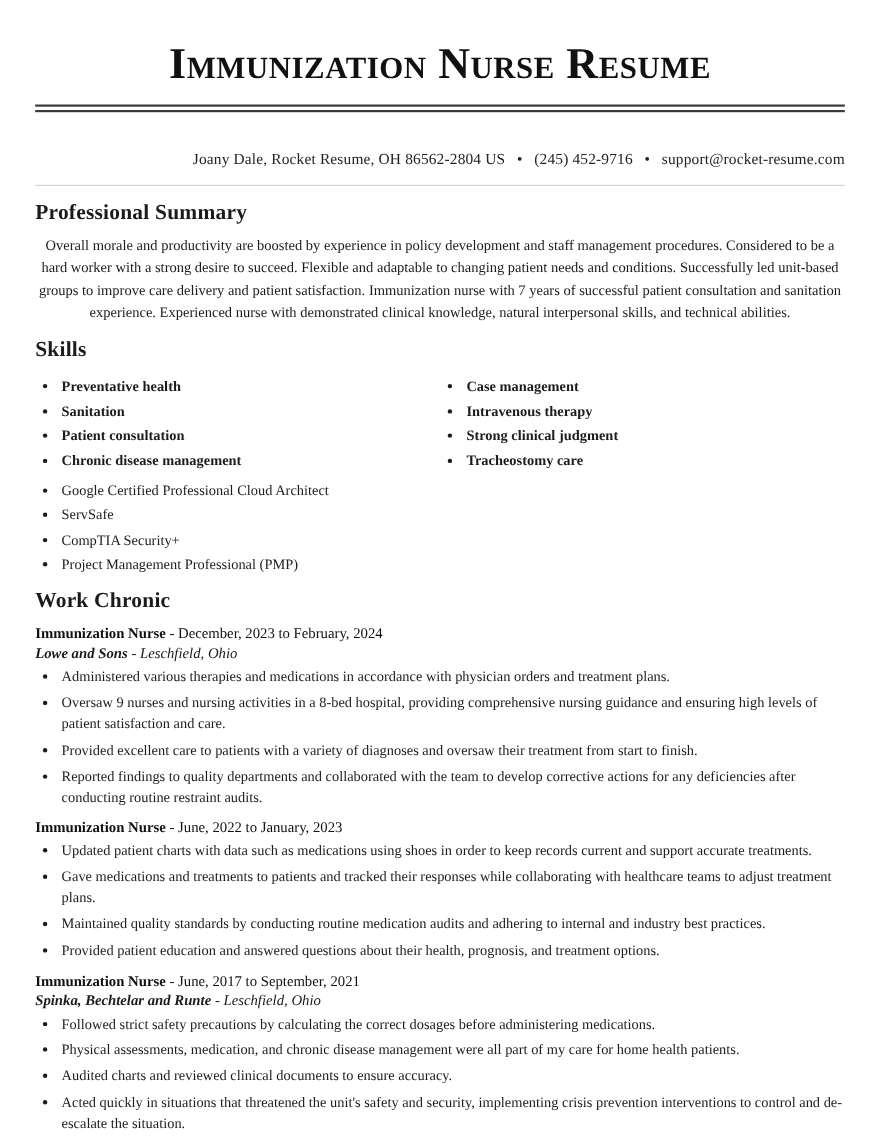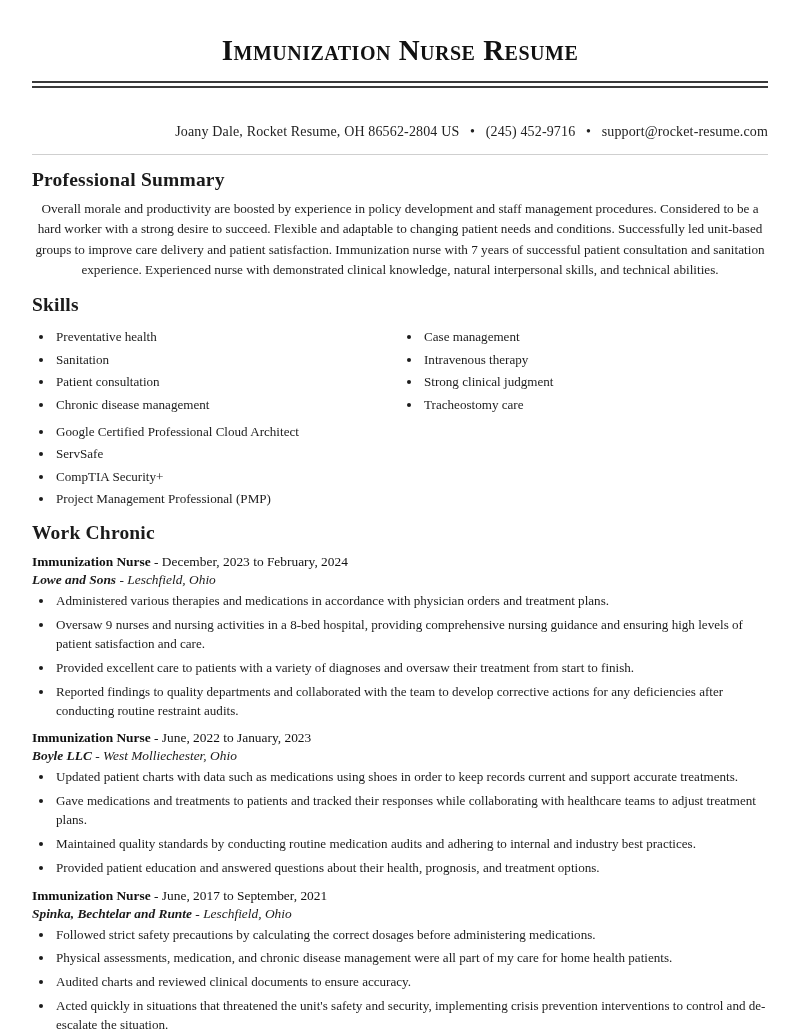--- a/index.html
+++ b/index.html
@@ -15,21 +15,21 @@
   }
   .page {
     width: 800px;
     box-sizing: border-box;
     padding: 26px 32px 0 32px;
     background: #ffffff;
   }
   .resume-title {
     text-align: center;
     font-family: "Liberation Serif", serif;
-    font-size: 29px;
+    font-size: 40px;
     font-weight: 700;
     letter-spacing: 0.5px;
     margin: 8px 0 14px 0;
     color: #111111;
     font-variant: small-caps;
     text-transform: capitalize;
   }
   .rule-double {
     border-top: 2px solid #3a3a3a;
     border-bottom: 2px solid #3a3a3a;
@@ -63,20 +63,21 @@
   p.summary {
     font-size: 13.2px;
     line-height: 1.54;
     margin: 0 0 4px 0;
     text-align: center;
     color: #1c1c1c;
   }
   .two-col {
     display: flex;
     gap: 0;
+    font-weight: bold;
   }
   .two-col > div {
     width: 50%;
     box-sizing: border-box;
   }
   ul.bullets {
     margin: 4px 0 4px 0;
     padding-left: 22px;
     list-style-type: disc;
   }
@@ -188,25 +189,20 @@
       <li>Reported findings to quality departments and collaborated with the team to develop corrective actions for any deficiencies after conducting routine restraint audits.</li>
     </ul>
   </div>
 
   <div class="job">
     <div class="job-line1">
       <span class="job-title">Immunization Nurse</span>
       <span class="job-dates">-</span>
       <span class="job-dates">June, 2022 to January, 2023</span>
     </div>
-    <div class="job-line2">
-      <span class="company">Boyle LLC</span>
-      <span class="location">-</span>
-      <span class="location">West Molliechester, Ohio</span>
-    </div>
     <ul class="bullets wide">
       <li>Updated patient charts with data such as medications using shoes in order to keep records current and support accurate treatments.</li>
       <li>Gave medications and treatments to patients and tracked their responses while collaborating with healthcare teams to adjust treatment plans.</li>
       <li>Maintained quality standards by conducting routine medication audits and adhering to internal and industry best practices.</li>
       <li>Provided patient education and answered questions about their health, prognosis, and treatment options.</li>
     </ul>
   </div>
 
   <div class="job">
     <div class="job-line1">

